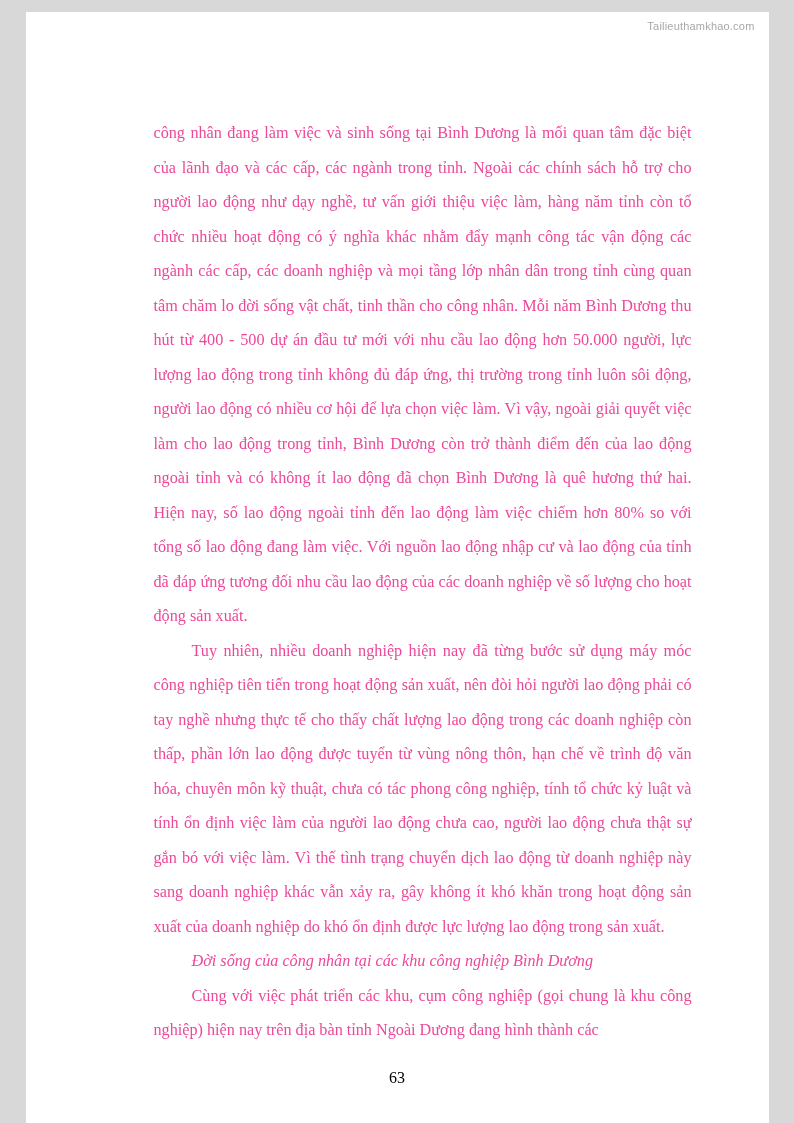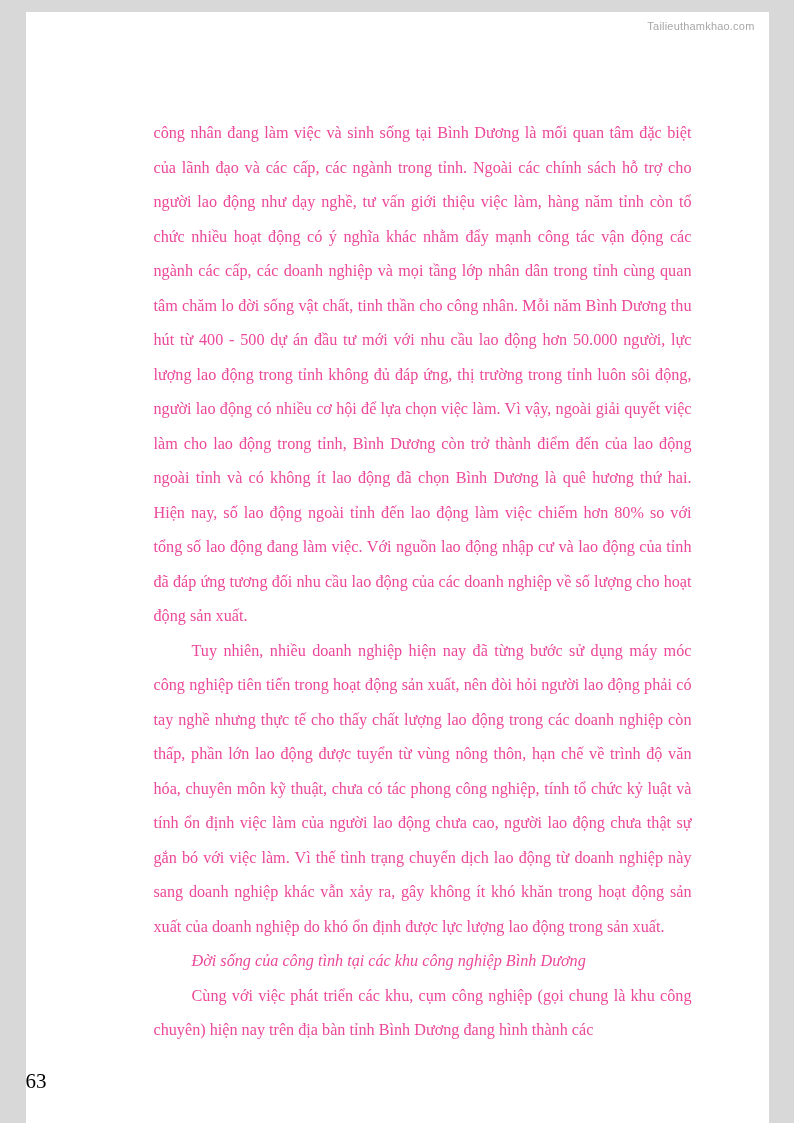--- a/index.html
+++ b/index.html
@@ -47,38 +47,38 @@
   .heading-italic {
     font-style: italic;
     text-indent: 38px;
     margin: 0;
   }
   .page-number {
     position: absolute;
     left: 0;
     right: 0;
     top: 1057px;
-    text-align: left;
+    text-align: center;
     font-family: "Liberation Serif", serif;
-    font-size: 21px;
+    font-size: 16px;
     color: #000;
   }
 </style>
 </head>
 <body>
 
 <div class="page">
 
   <div class="watermark">Tailieuthamkhao.com</div>
 
   <div class="content">
     <p class="no-indent">công nhân đang làm việc và sinh sống tại Bình Dương là mối quan tâm đặc biệt của lãnh đạo và các cấp, các ngành trong tỉnh. Ngoài các chính sách hỗ trợ cho người lao động như dạy nghề, tư vấn giới thiệu việc làm, hàng năm tỉnh còn tổ chức nhiều hoạt động có ý nghĩa khác nhằm đẩy mạnh công tác vận động các ngành các cấp, các doanh nghiệp và mọi tầng lớp nhân dân trong tỉnh cùng quan tâm chăm lo đời sống vật chất, tinh thần cho công nhân. Mỗi năm Bình Dương thu hút từ 400 - 500 dự án đầu tư mới với nhu cầu lao động hơn 50.000 người, lực lượng lao động trong tỉnh không đủ đáp ứng, thị trường trong tỉnh luôn sôi động, người lao động có nhiều cơ hội để lựa chọn việc làm. Vì vậy, ngoài giải quyết việc làm cho lao động trong tỉnh, Bình Dương còn trở thành điểm đến của lao động ngoài tỉnh và có không ít lao động đã chọn Bình Dương là quê hương thứ hai. Hiện nay, số lao động ngoài tỉnh đến lao động làm việc chiếm hơn 80% so với tổng số lao động đang làm việc. Với nguồn lao động nhập cư và lao động của tỉnh đã đáp ứng tương đối nhu cầu lao động của các doanh nghiệp về số lượng cho hoạt động sản xuất.</p>
 
     <p class="indent">Tuy nhiên, nhiều doanh nghiệp hiện nay đã từng bước sử dụng máy móc công nghiệp tiên tiến trong hoạt động sản xuất, nên đòi hỏi người lao động phải có tay nghề nhưng thực tế cho thấy chất lượng lao động trong các doanh nghiệp còn thấp, phần lớn lao động được tuyển từ vùng nông thôn, hạn chế về trình độ văn hóa, chuyên môn kỹ thuật, chưa có tác phong công nghiệp, tính tổ chức kỷ luật và tính ổn định việc làm của người lao động chưa cao, người lao động chưa thật sự gắn bó với việc làm. Vì thế tình trạng chuyển dịch lao động từ doanh nghiệp này sang doanh nghiệp khác vẫn xảy ra, gây không ít khó khăn trong hoạt động sản xuất của doanh nghiệp do khó ổn định được lực lượng lao động trong sản xuất.</p>
 
-    <p class="heading-italic">Đời sống của công tình tại các khu công nghiệp Bình Dương</p>
+    <p class="heading-italic">Đời sống của công nhân tại các khu công nghiệp Bình Dương</p>
 
-    <p class="indent">Cùng với việc phát triển các khu, cụm công nghiệp (gọi chung là khu công chuyên) hiện nay trên địa bàn tỉnh Bình Dương đang hình thành các</p>
+    <p class="indent">Cùng với việc phát triển các khu, cụm công nghiệp (gọi chung là khu công nghiệp) hiện nay trên địa bàn tỉnh Ngoài Dương đang hình thành các</p>
   </div>
 
   <div class="page-number">63</div>
 
 </div>
 
 </body></html>

